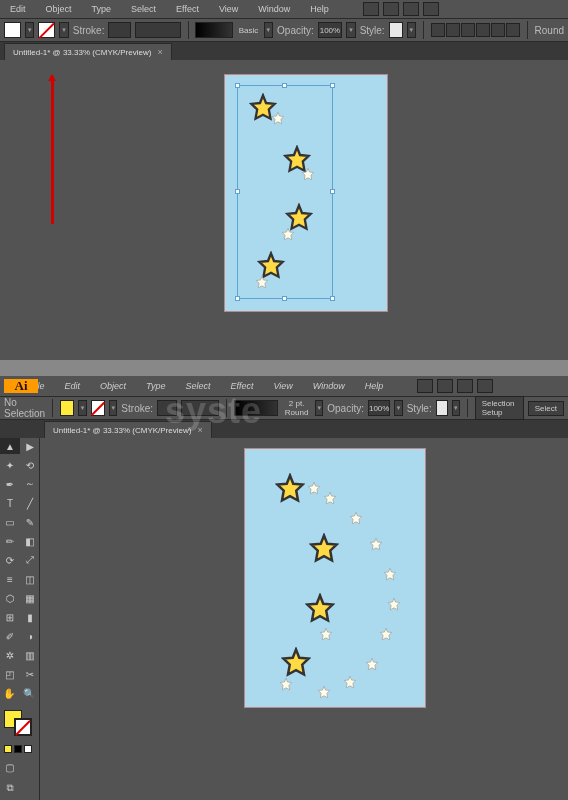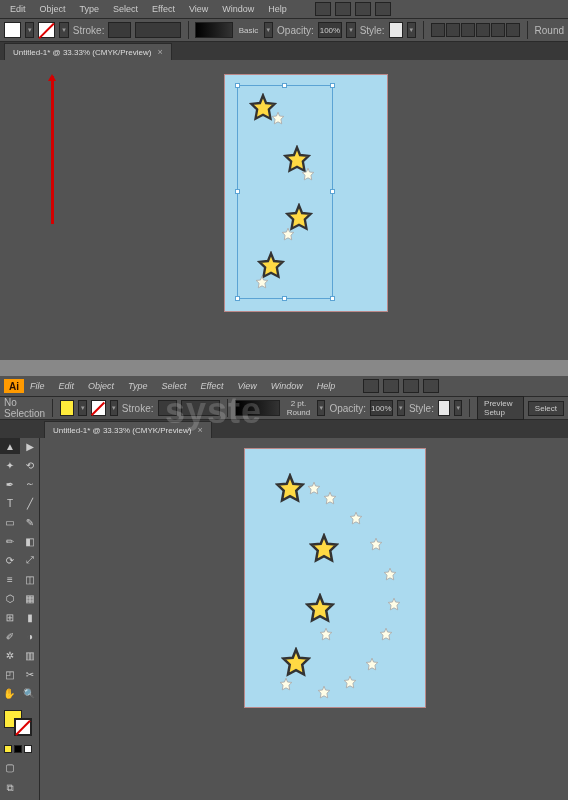--- a/index.html
+++ b/index.html
@@ -1,23 +1,23 @@
 <!DOCTYPE html>
 <html><head>
 <meta charset="utf-8">
 <style>
 * { margin: 0; padding: 0; box-sizing: border-box; font-family: Arial, sans-serif; user-select: none; }
 body { background: #888; width: 568px; height: 800px; overflow: hidden; position: relative; }
 .screenshot { position: absolute; background: #535353; }
 .shot1 { top: 0; left: 0; width: 568px; height: 360px; }
 .shot2 { top: 376px; left: 0; width: 568px; height: 424px; }
 
-.menubar { background: #535353; height: 18px; display: flex; align-items: center; padding: 0 4px; font-size: 9px; color: #ccc; gap: 2px; }
+.menubar { background: #535353; height: 18px; display: flex; align-items: center; padding: 0 4px; font-size: 9px; color: #ccc; gap: 8px; }
 .menubar2 { padding-left: 24px; height: 20px; font-style: italic; }
-.ai-logo { width: 20px; height: 14px; background: #ff9a00; color: #2a0f00; font-size: 10px; font-weight: bold; display: flex; align-items: center; justify-content: center; position: absolute; left: 4px; top: 3px; }
+.ai-logo { width: 34px; height: 14px; background: #ff9a00; color: #2a0f00; font-size: 13px; font-weight: bold; display: flex; align-items: center; justify-content: center; position: absolute; left: 4px; top: 3px; font-family: Liberation Serif, serif; }
 .menu-item { padding: 2px 6px; cursor: default; }
 .menu-icons { display: flex; gap: 4px; margin-left: 20px; }
 .menu-icon-box { width: 16px; height: 14px; background: #444; border: 1px solid #222; }
 
 .controlbar { background: #535353; height: 24px; border-top: 1px solid #2a2a2a; border-bottom: 1px solid #2a2a2a; display: flex; align-items: center; padding: 0 4px; font-size: 9px; color: #ccc; gap: 4px; }
 .cb-label { font-size: 10px; color: #bbb; }
 .cb-swatch { width: 22px; height: 16px; border: 1px solid #222; background: #fff; }
 .cb-swatch-yellow { background: #ffeb3b; }
 .cb-swatch-nostroke { background: #fff; position: relative; }
 .cb-swatch-nostroke::after { content: ''; position: absolute; width: 140%; height: 2px; background: #d00; top: 50%; left: -20%; transform: rotate(-45deg); }
@@ -225,21 +225,21 @@
     <div class="cb-brush" style="width:70px"></div>
     <span class="cb-brush-label" style="width:46px">2 pt. Round</span>
     <div class="cb-dropdown">▾</div>
     <span class="cb-label">Opacity:</span>
     <div class="cb-opacity-val">100%</div>
     <div class="cb-dropdown">▾</div>
     <span class="cb-label">Style:</span>
     <div class="cb-style-swatch"></div>
     <div class="cb-dropdown">▾</div>
     <div class="cb-divider"></div>
-    <div class="cb-btn">Preview Setup</div>
+    <div class="cb-btn">Selection Setup</div>
     <div class="cb-btn">Select</div>
   </div>
 
   <div class="tabbar tabbar2">
     <div class="tab">
       <span>Untitled-1* @ 33.33% (CMYK/Preview)</span>
       <span class="tab-close">×</span>
     </div>
   </div>
 

